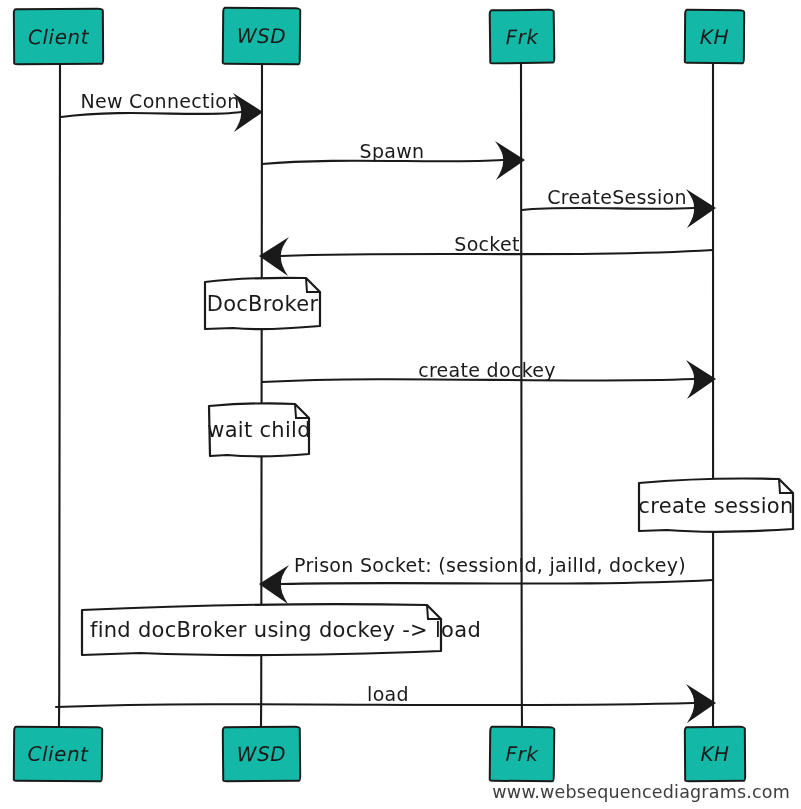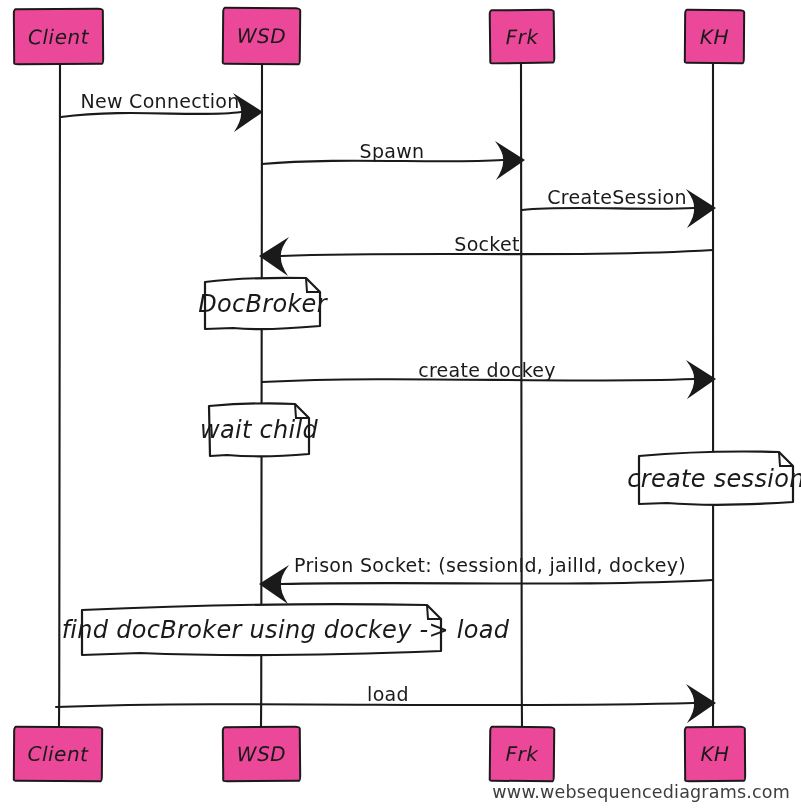--- a/index.html
+++ b/index.html
@@ -3,36 +3,36 @@
 <meta charset="utf-8">
 <style>
   html,body{margin:0;padding:0;background:#ffffff;}
   .stage{
     position:relative;width:801px;height:809px;background:#ffffff;overflow:hidden;
     font-family:"DejaVu Sans",sans-serif;color:#1a1a1a;
   }
   .stage svg.canvas{position:absolute;left:0;top:0;}
   .actor-box{
     position:absolute;display:flex;align-items:center;justify-content:center;
-    background:#ec4899;border:2.2px solid #1a1a1a;
+    background:#14b8a6;border:2.2px solid #1a1a1a;
     border-radius:3px 6px 2px 5px / 5px 3px 6px 2px;
     font-size:20px;font-style:italic;letter-spacing:0.5px;
     box-sizing:border-box;z-index:3;
   }
   .msg-label{
     position:absolute;transform:translateX(-50%);white-space:nowrap;
     font-size:19px;letter-spacing:0.3px;z-index:2;
     background:transparent;
   }
   .note{position:absolute;z-index:3;}
   .note .note-shape{position:absolute;left:0;top:0;}
   .note .note-text{
     position:absolute;left:0;top:0;width:100%;height:100%;
     display:flex;align-items:center;justify-content:center;
-    font-size:24px;font-style:italic;letter-spacing:0.3px;white-space:nowrap;
+    font-size:21px;letter-spacing:0.3px;white-space:nowrap;
   }
   .watermark{
     position:absolute;right:11px;top:782px;
     font-size:17.5px;color:#3d3d3d;letter-spacing:0.2px;z-index:4;
     font-style:normal;
     text-align:right;
   }
 </style>
 </head>
 <body>
@@ -110,21 +110,21 @@
   </div>
 
   <div class="note" style="left:207px;top:401px;width:104px;height:58px;text-align:center;">
     <svg class="note-shape" width="104" height="58" viewBox="0 0 104 58">
       <path d="M2,5 Q50,1 88,3 L102,17 L102,53 Q55,57 20,54 L3,55 Z" fill="#ffffff" stroke="#1a1a1a" stroke-width="2.2" stroke-linejoin="round"></path>
       <path d="M88,3 L89,17 L102,17" fill="none" stroke="#1a1a1a" stroke-width="2"></path>
     </svg>
     <span class="note-text">wait child</span>
   </div>
 
-  <div class="note" style="left:637px;top:449px;width:158px;height:59px;text-align:center;">
+  <div class="note" style="left:637px;top:476px;width:158px;height:59px;text-align:center;">
     <svg class="note-shape" width="158" height="59" viewBox="0 0 158 59">
       <path d="M2,7 Q70,1 142,3 L156,17 L156,53 Q80,58 30,54 L2,55 Z" fill="#ffffff" stroke="#1a1a1a" stroke-width="2.2" stroke-linejoin="round"></path>
       <path d="M142,3 L143,17 L156,17" fill="none" stroke="#1a1a1a" stroke-width="2"></path>
     </svg>
     <span class="note-text">create session</span>
   </div>
 
   <div class="note" style="left:80px;top:601px;width:363px;height:58px;padding-left:48px;">
     <svg class="note-shape" width="363" height="58" viewBox="0 0 363 58">
       <path d="M2,9 Q180,1 347,4 L361,18 L361,50 Q180,57 60,52 L2,54 Z" fill="#ffffff" stroke="#1a1a1a" stroke-width="2.2" stroke-linejoin="round"></path>

